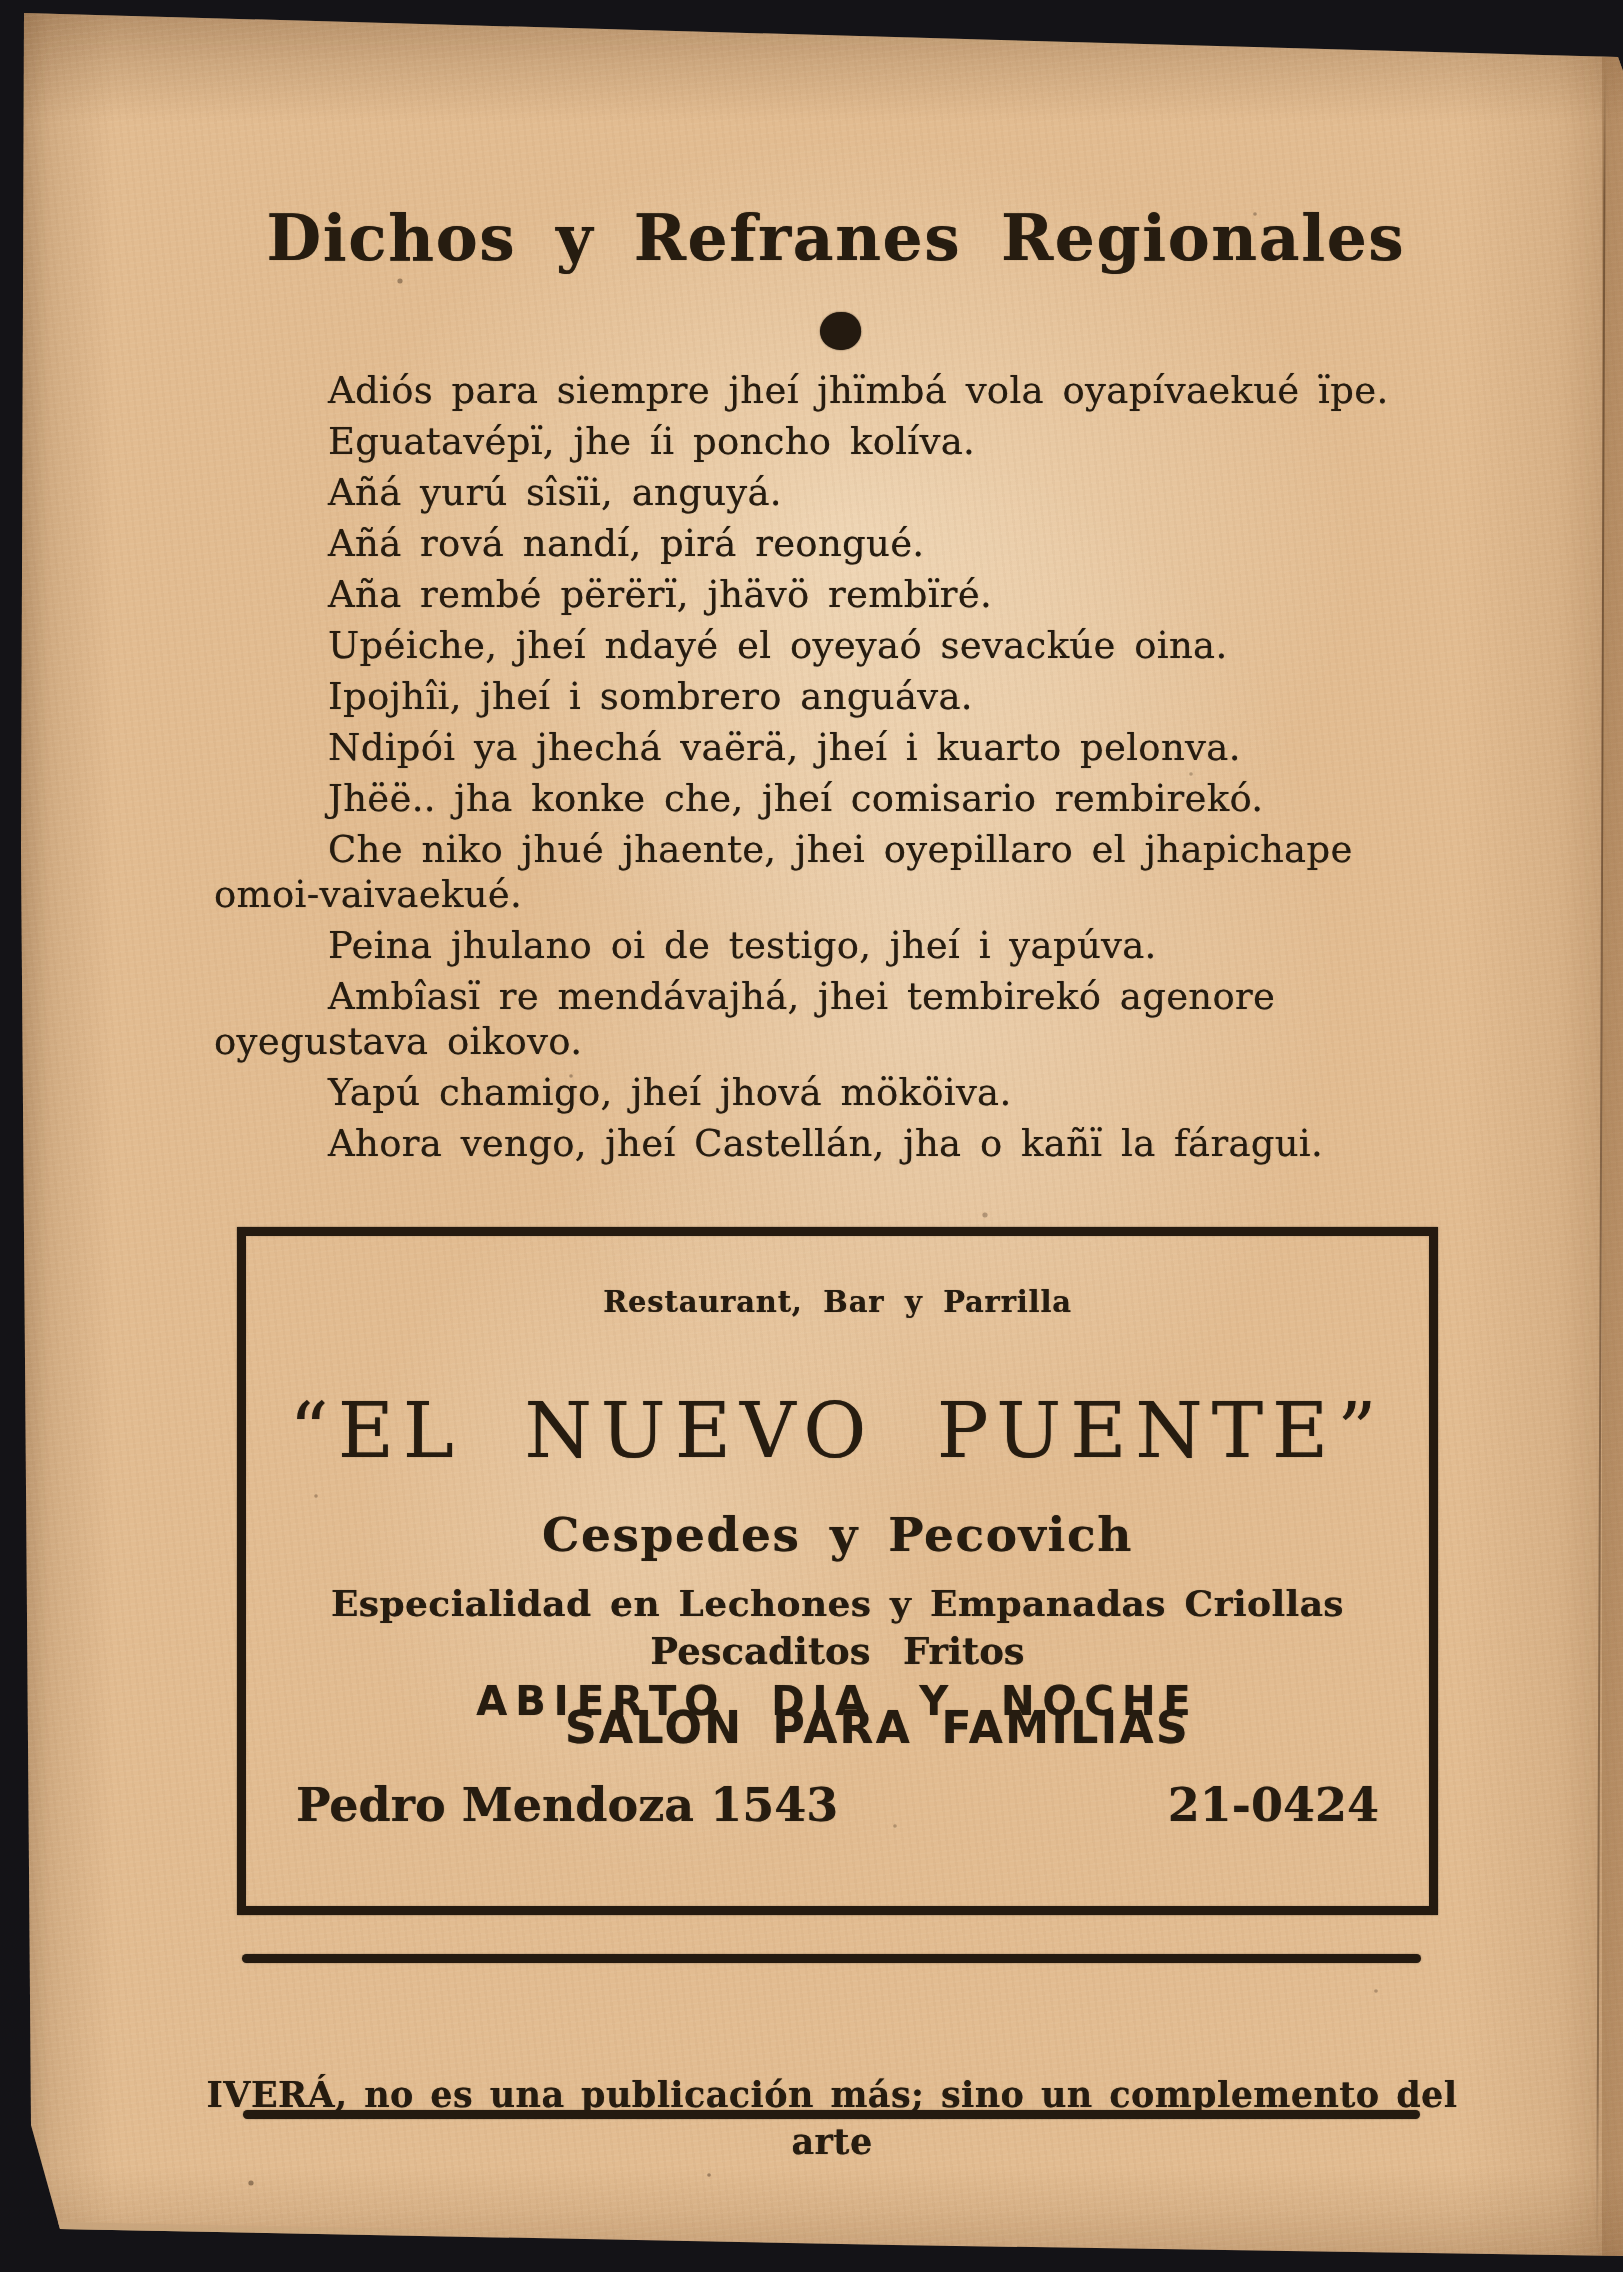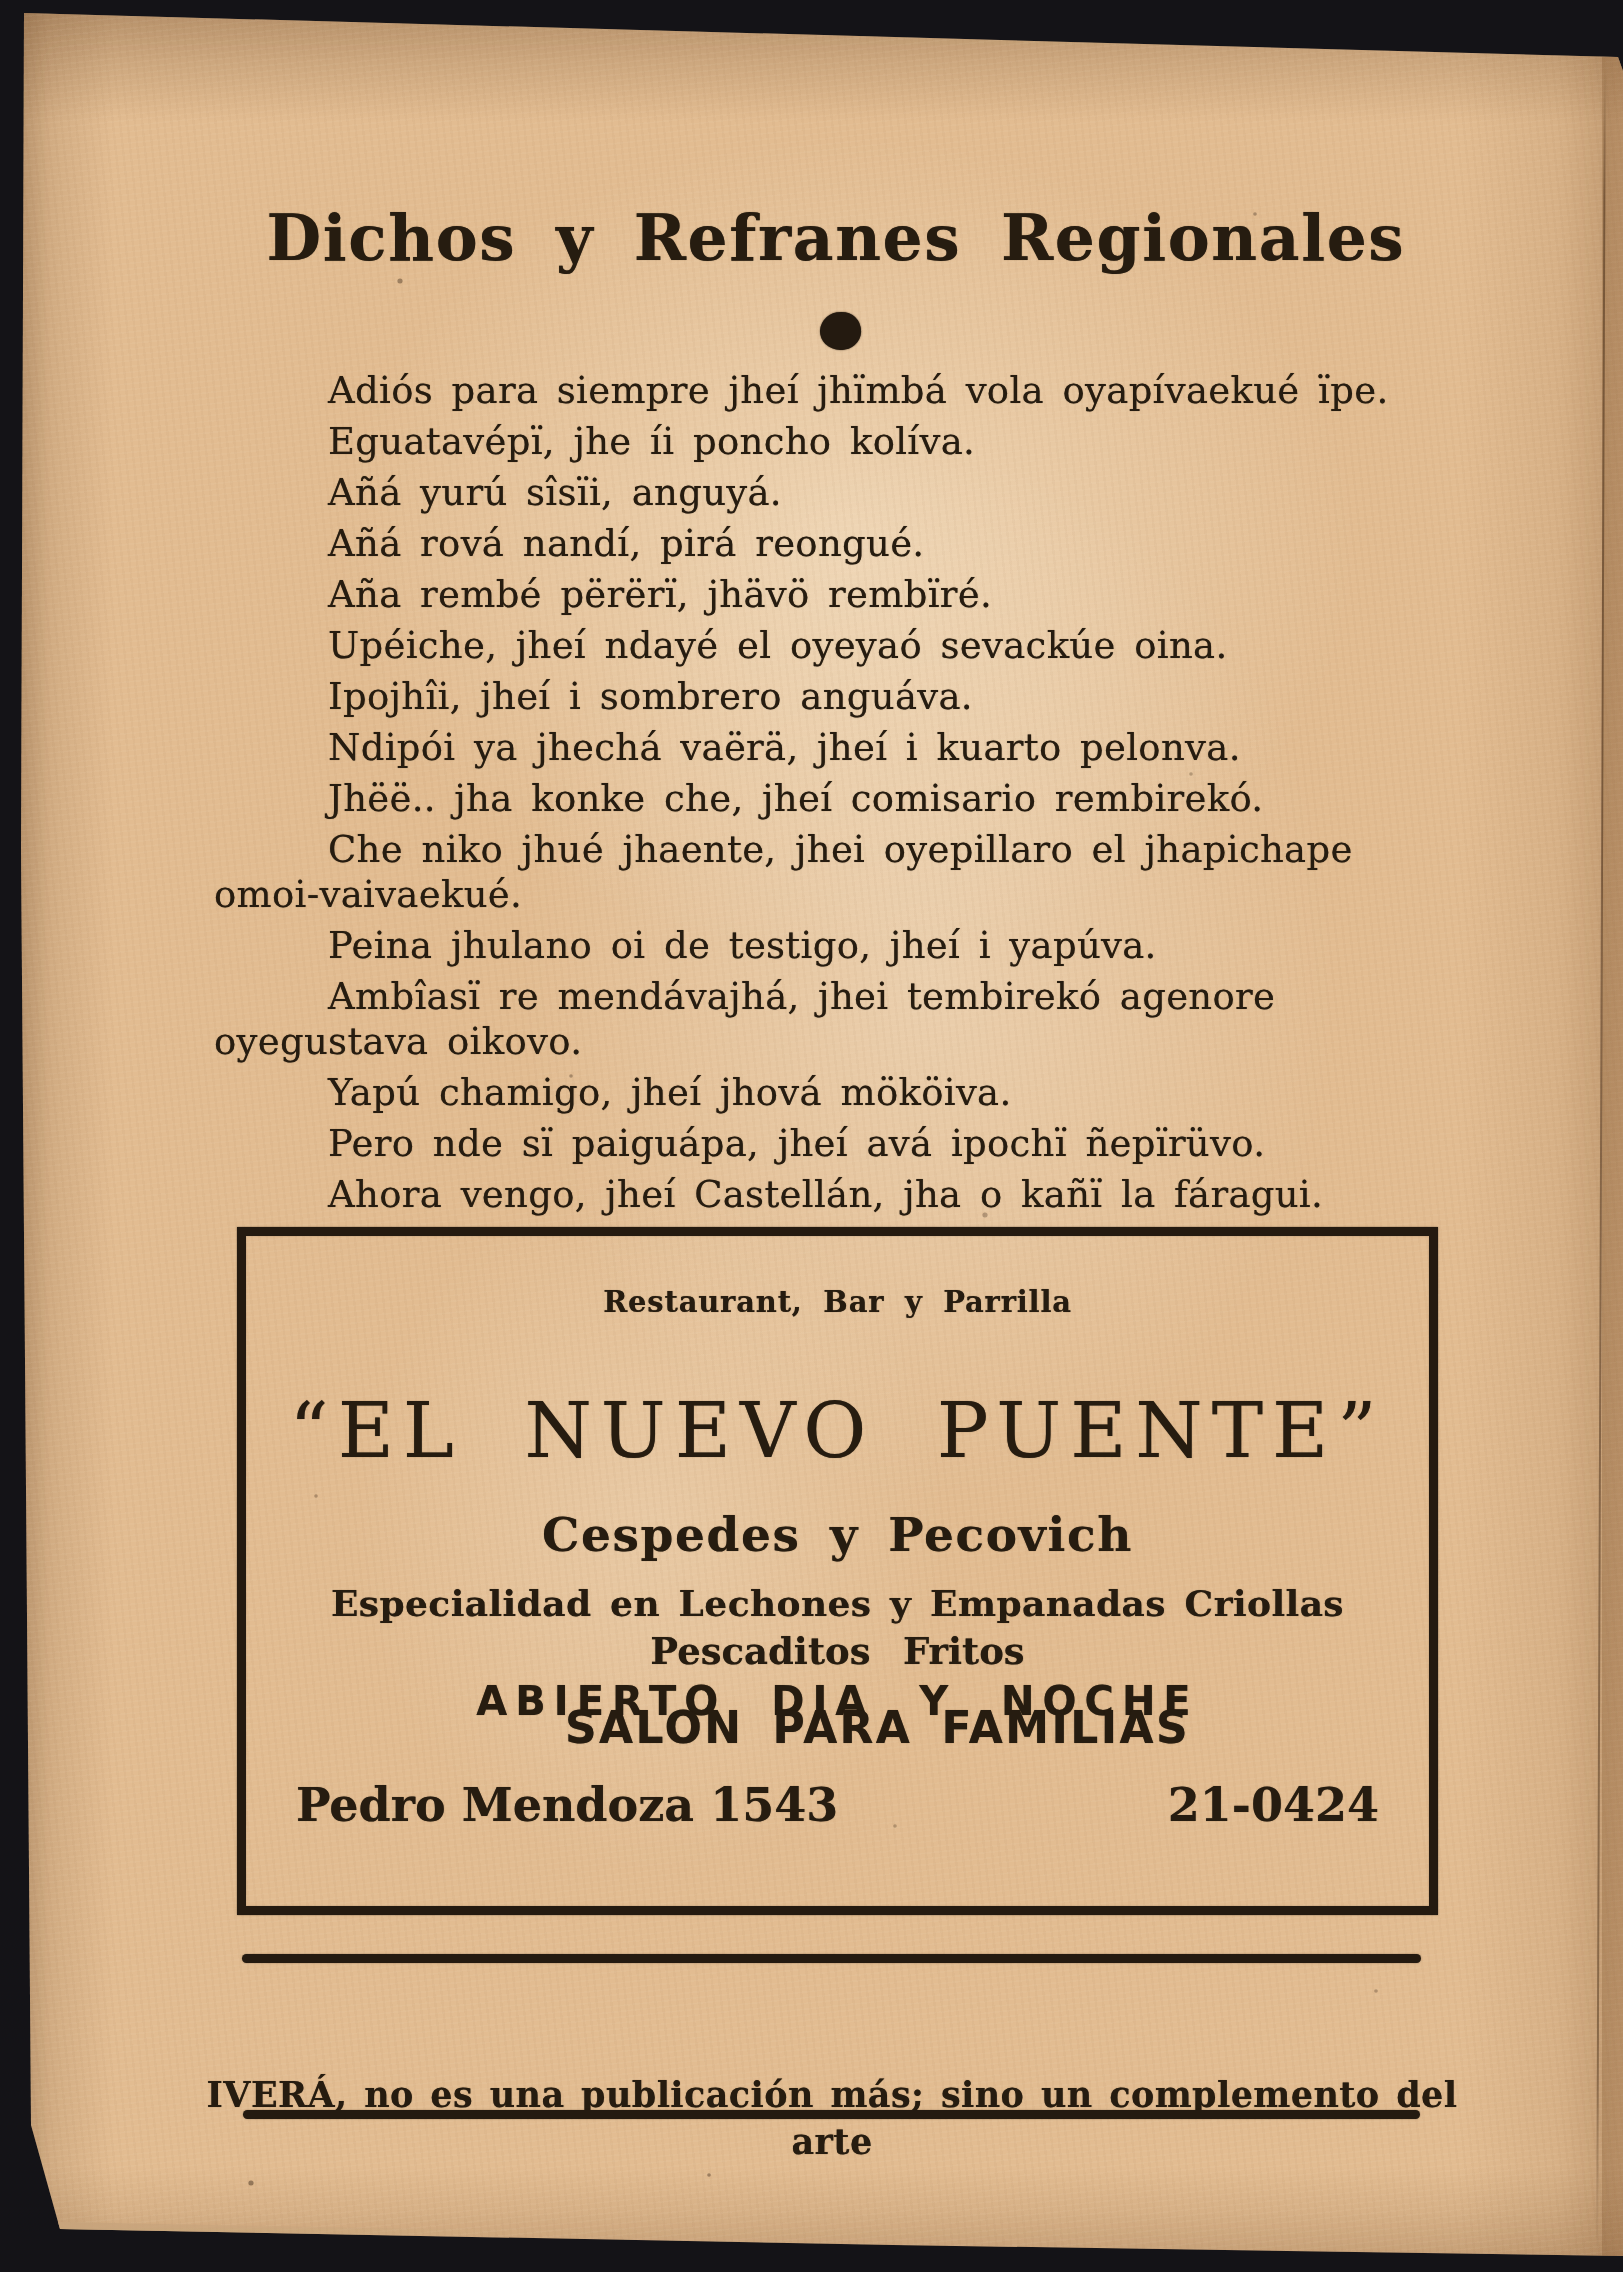--- a/index.html
+++ b/index.html
@@ -106,21 +106,20 @@
         <p>Añá rová nandí, pirá reongué.</p>
         <p>Aña rembé përërï, jhävö rembïré.</p>
         <p>Upéiche, jheí ndayé el oyeyaó sevackúe oina.</p>
         <p>Ipojhîi, jheí i sombrero anguáva.</p>
         <p>Ndipói ya jhechá vaërä, jheí i kuarto pelonva.</p>
         <p>Jhëë.. jha konke che, jheí comisario rembirekó.</p>
         <p>Che niko jhué jhaente, jhei oyepillaro el jhapichape omoi-vaivaekué.</p>
         <p>Peina jhulano oi de testigo, jheí i yapúva.</p>
         <p>Ambîasï re mendávajhá, jhei tembirekó agenore oyegustava oikovo.</p>
         <p>Yapú chamigo, jheí jhová mököiva.</p>
-        <p>Pero nde sï paiguápa, jheí avá ipochï ñepïrüvo.</p>
         <p>Ahora vengo, jheí Castellán, jha o kañï la fáragui.</p>
       </div>
 
     <div class="ad ink">
       <div class="ad-tagline">Restaurant, Bar y Parrilla</div>
       <div class="ad-name">“EL NUEVO PUENTE”</div>
       <div class="ad-owners">Cespedes y Pecovich</div>
       <div class="ad-spec1">Especialidad en Lechones y Empanadas Criollas</div>
       <div class="ad-spec2">Pescaditos  Fritos</div>
       <div class="ad-hours">ABIERTO DIA Y NOCHE</div>

